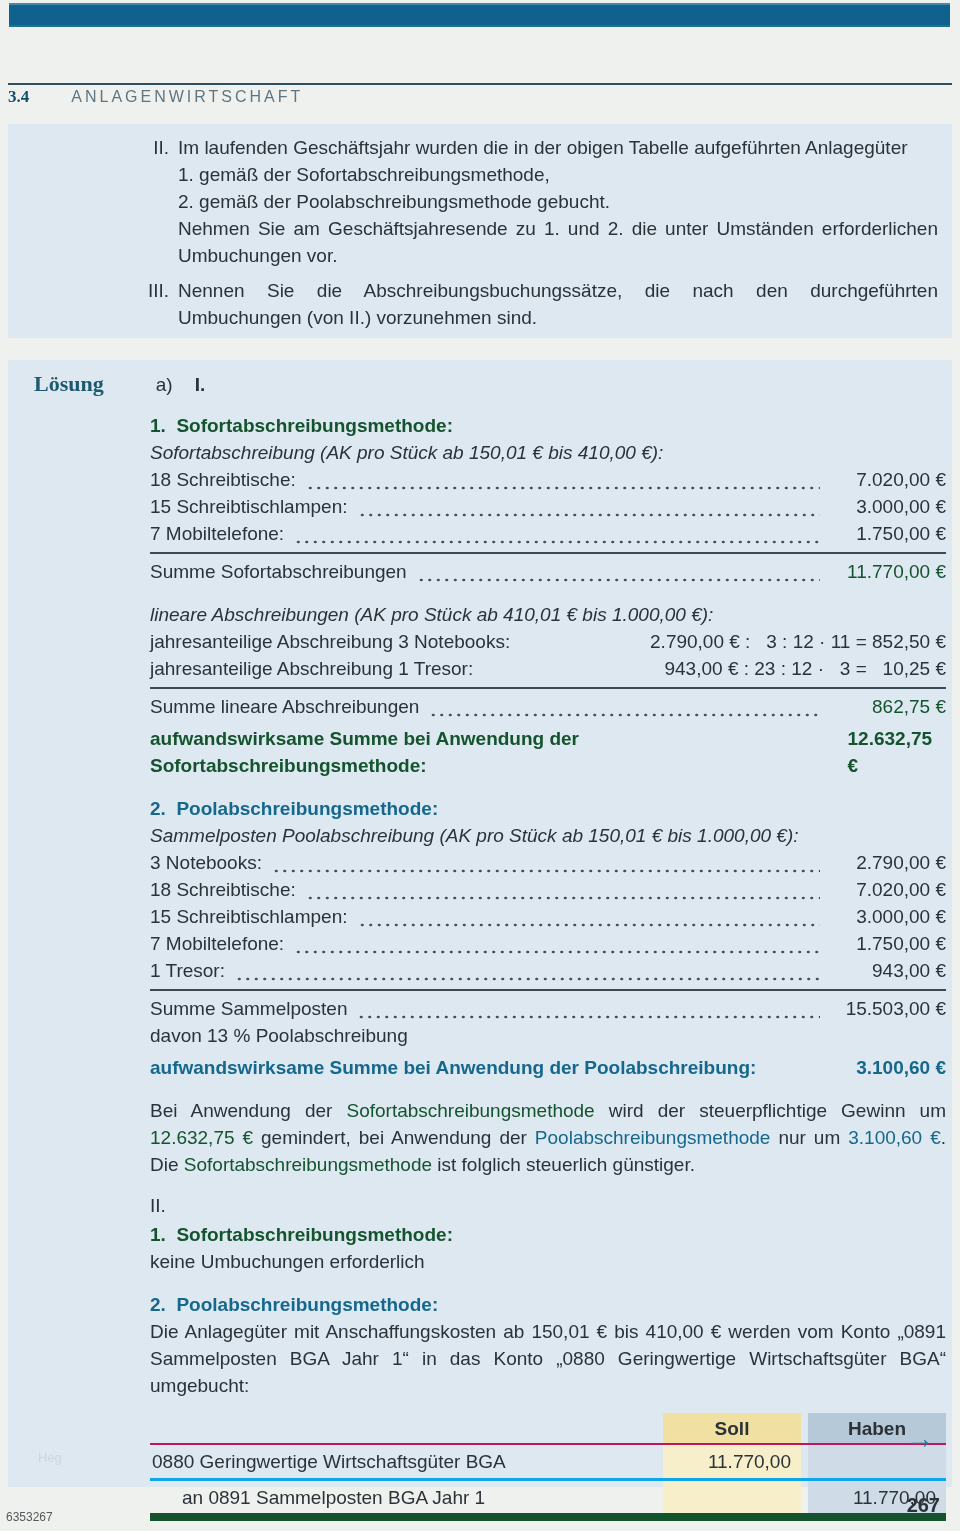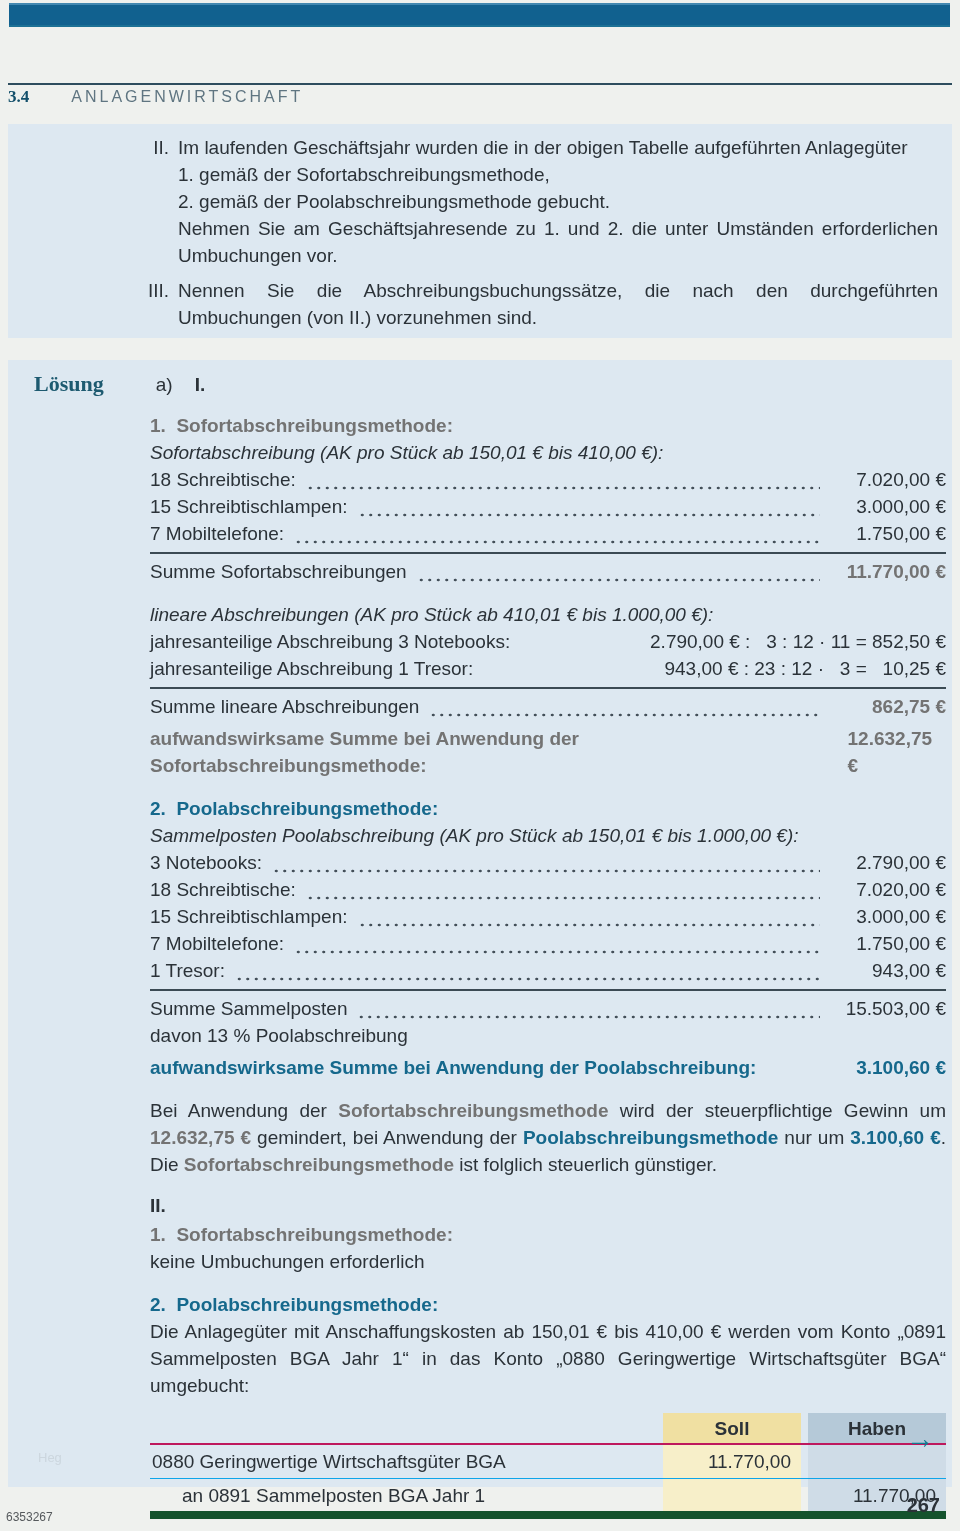--- a/index.html
+++ b/index.html
@@ -36,21 +36,21 @@
     position:absolute; left:8px; top:360px; width:944px; height:1127px;
     background:#dde8f1; box-sizing:border-box;
   }
   .sol-head { position:absolute; left:26px; top:10px; display:flex; align-items:baseline; }
   .sol-label { font-family:"Liberation Serif", serif; font-weight:bold; font-size:22px; color:#1d5a70; }
   .sol-part  { margin-left:52px; }
   .sol-roman { margin-left:22px; font-weight:bold; }
   .sol-body  { position:absolute; left:142px; top:42px; width:796px; }
 
   .sec-heading { font-weight:bold; white-space:pre-wrap; margin-top:10px; }
-  .orange-text { color:#737373; }
+  .orange-text { color:#14532d; }
   .teal-text   { color:#15688c; }
   .italic { font-style:italic; }
 
   .drow { display:flex; align-items:baseline; }
   .dlabel { white-space:nowrap; }
   .leader {
     flex:1 1 auto; align-self:flex-end; height:10px; margin:0 6px 0 10px;
     background-image:radial-gradient(circle, #434f59 1.3px, transparent 1.6px);
     background-size:8.5px 4px; background-repeat:repeat-x;
     background-position:left bottom 3px;
@@ -59,27 +59,27 @@
   .sumrow { margin-top:5px; border-top:2px solid #3b4a54; padding-top:4px; }
 
   .frow { display:flex; justify-content:space-between; align-items:baseline; }
   .formula { white-space:pre; text-align:right; }
 
   .totalrow { display:flex; justify-content:space-between; align-items:baseline; font-weight:bold; margin-top:5px; }
   .gap16 { margin-top:16px; }
   .gap14 { margin-top:14px; }
 
   .para { text-align:justify; margin-top:16px; }
-  .bold { font-weight:bold; }
+  .bold { font-weight:normal; }
 
   
   .btable { margin-top:14px; }
   .btr { display:grid; grid-template-columns:1fr 138px 7px 138px; }
   .btr.hdr { height:30px; border-bottom:2px solid #be185d; }
-  .btr.r1  { height:33px; border-bottom:1px solid #0ea5e9; }
+  .btr.r1  { height:33px; border-bottom:3px solid #0ea5e9; }
   .btr.r2  { height:32px; border-bottom:8px solid #14532d; }
   .bcell { display:flex; align-items:center; overflow:hidden; }
   .hcell { justify-content:center; font-weight:bold; }
   .soll-h  { background:#f0e0a2; }
   .haben-h { background:#b5c9d8; }
   .soll-c  { background:#f7efc9; justify-content:flex-end; padding-right:10px; }
   .haben-c { background:#cfdce7; justify-content:flex-end; padding-right:10px; }
   .acct { padding-left:2px; white-space:nowrap; }
   .acct.indent { padding-left:32px; }
 

